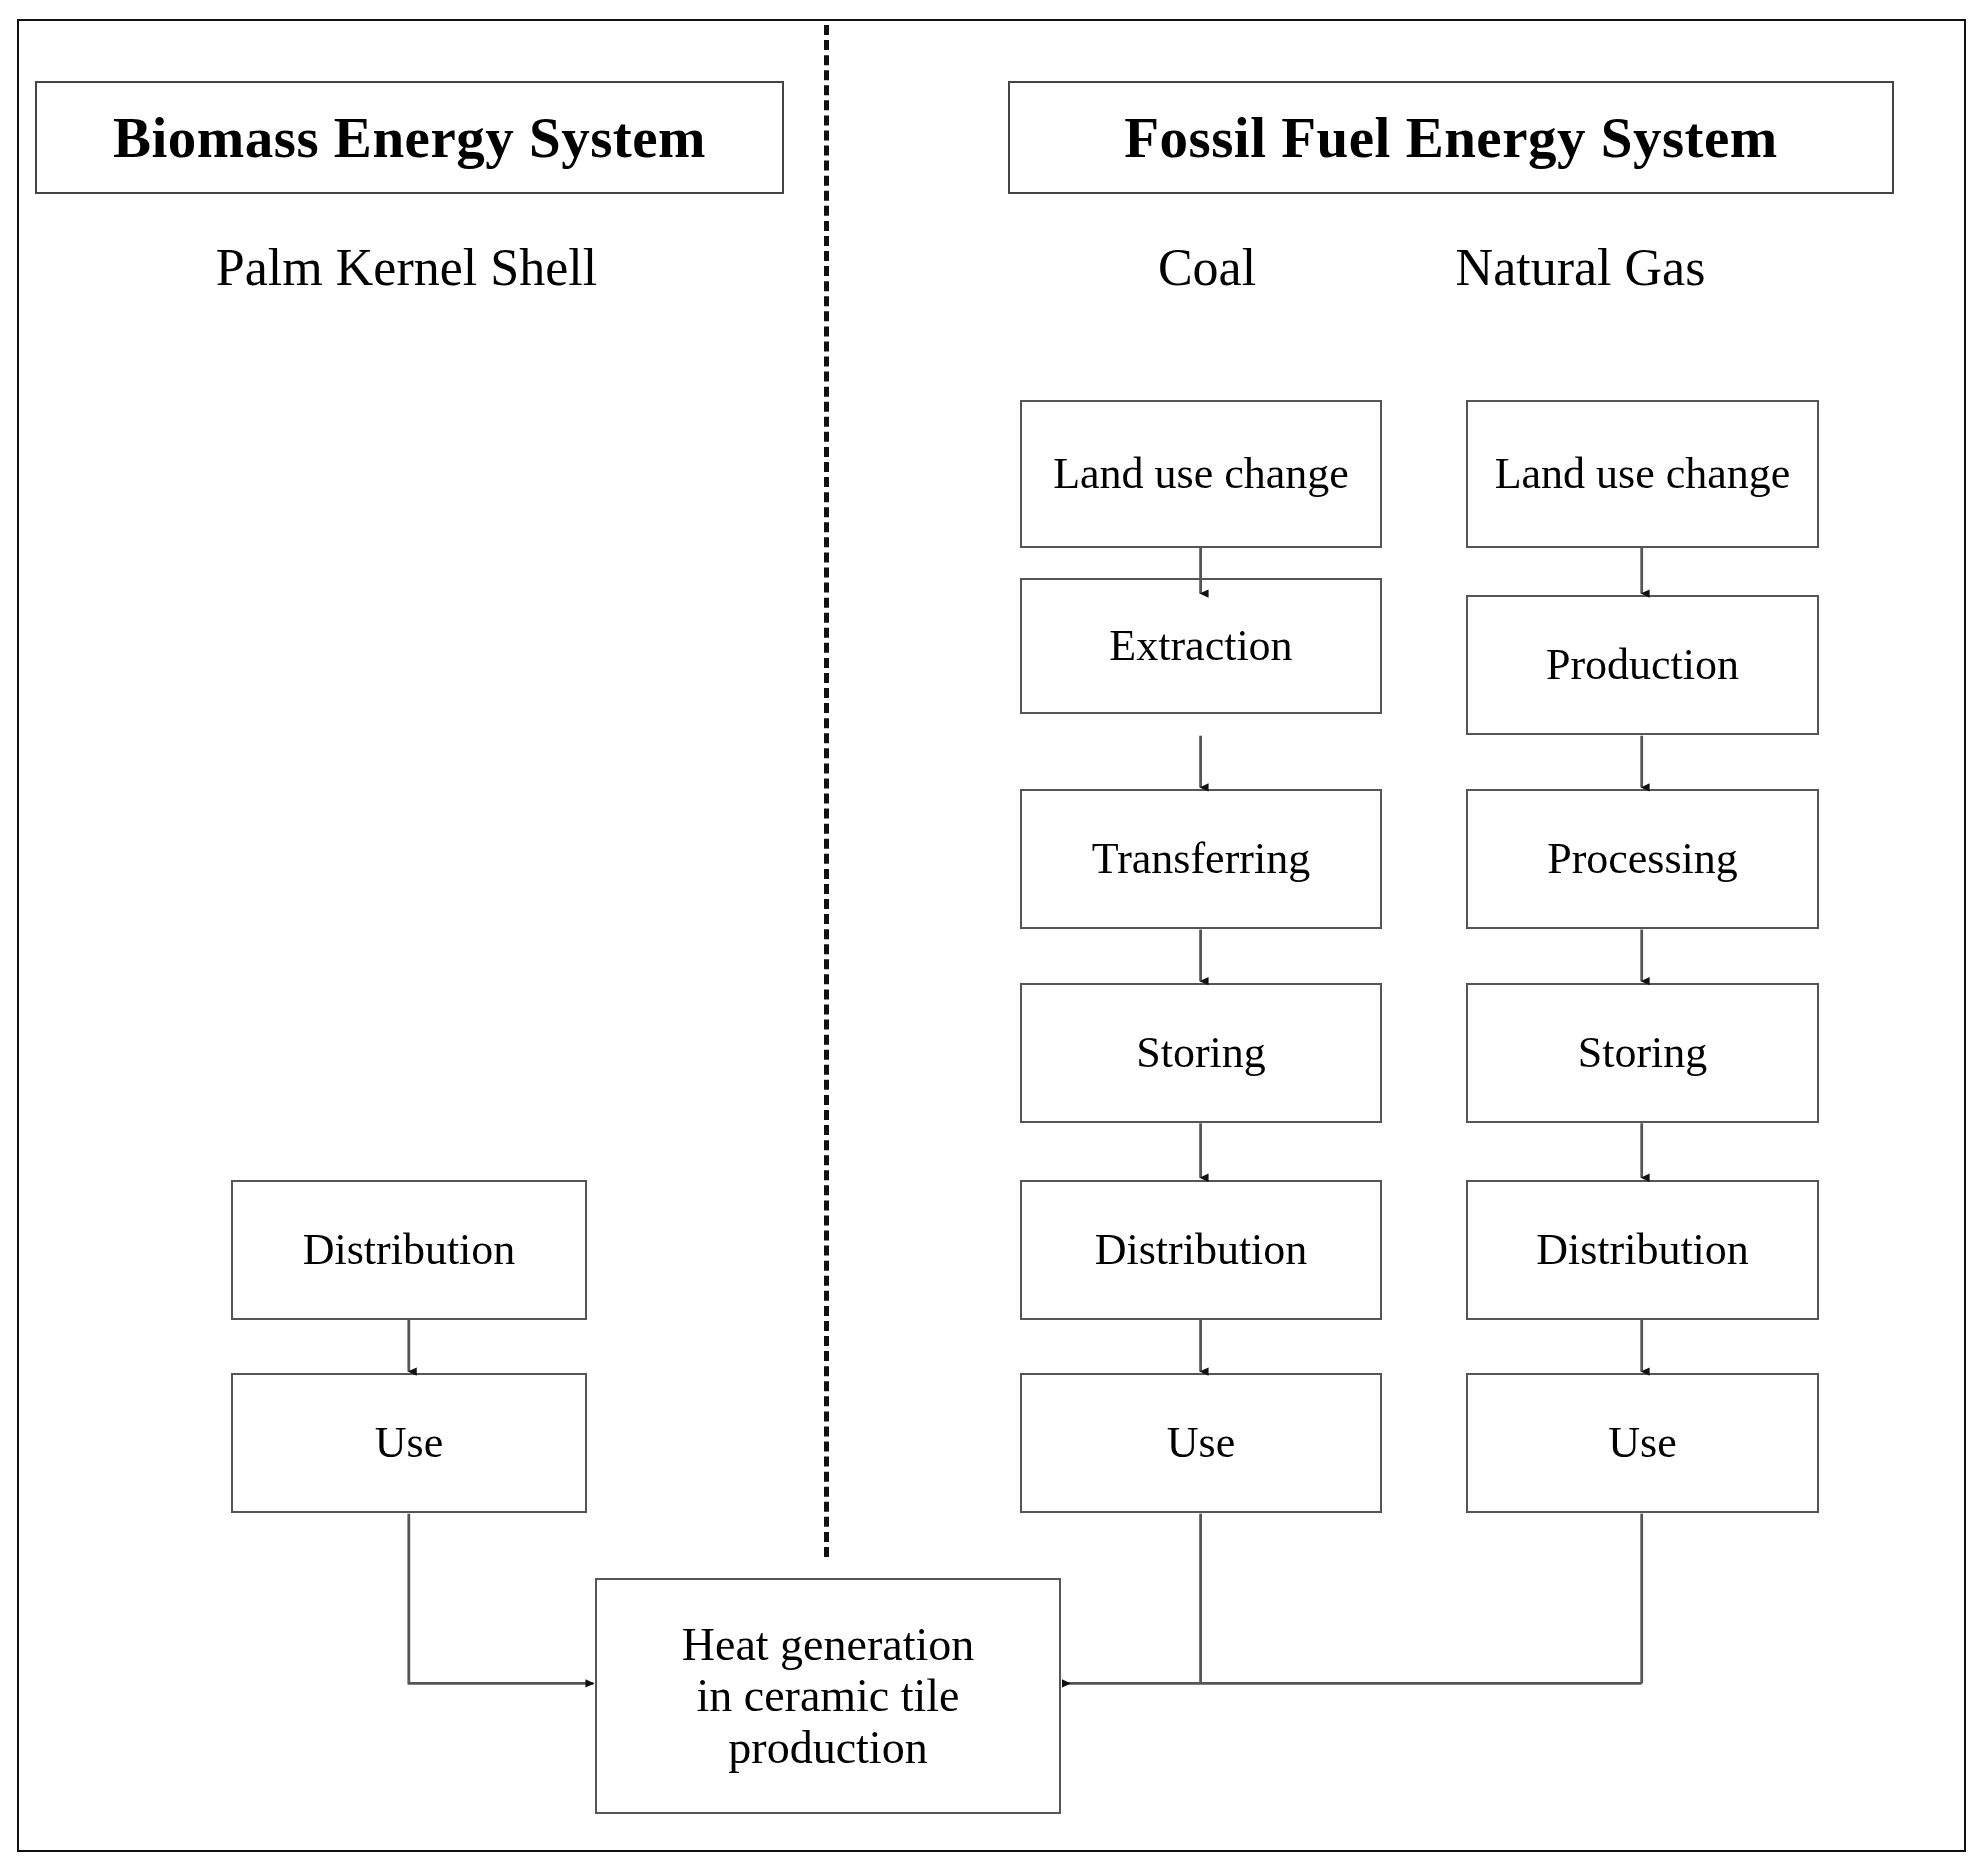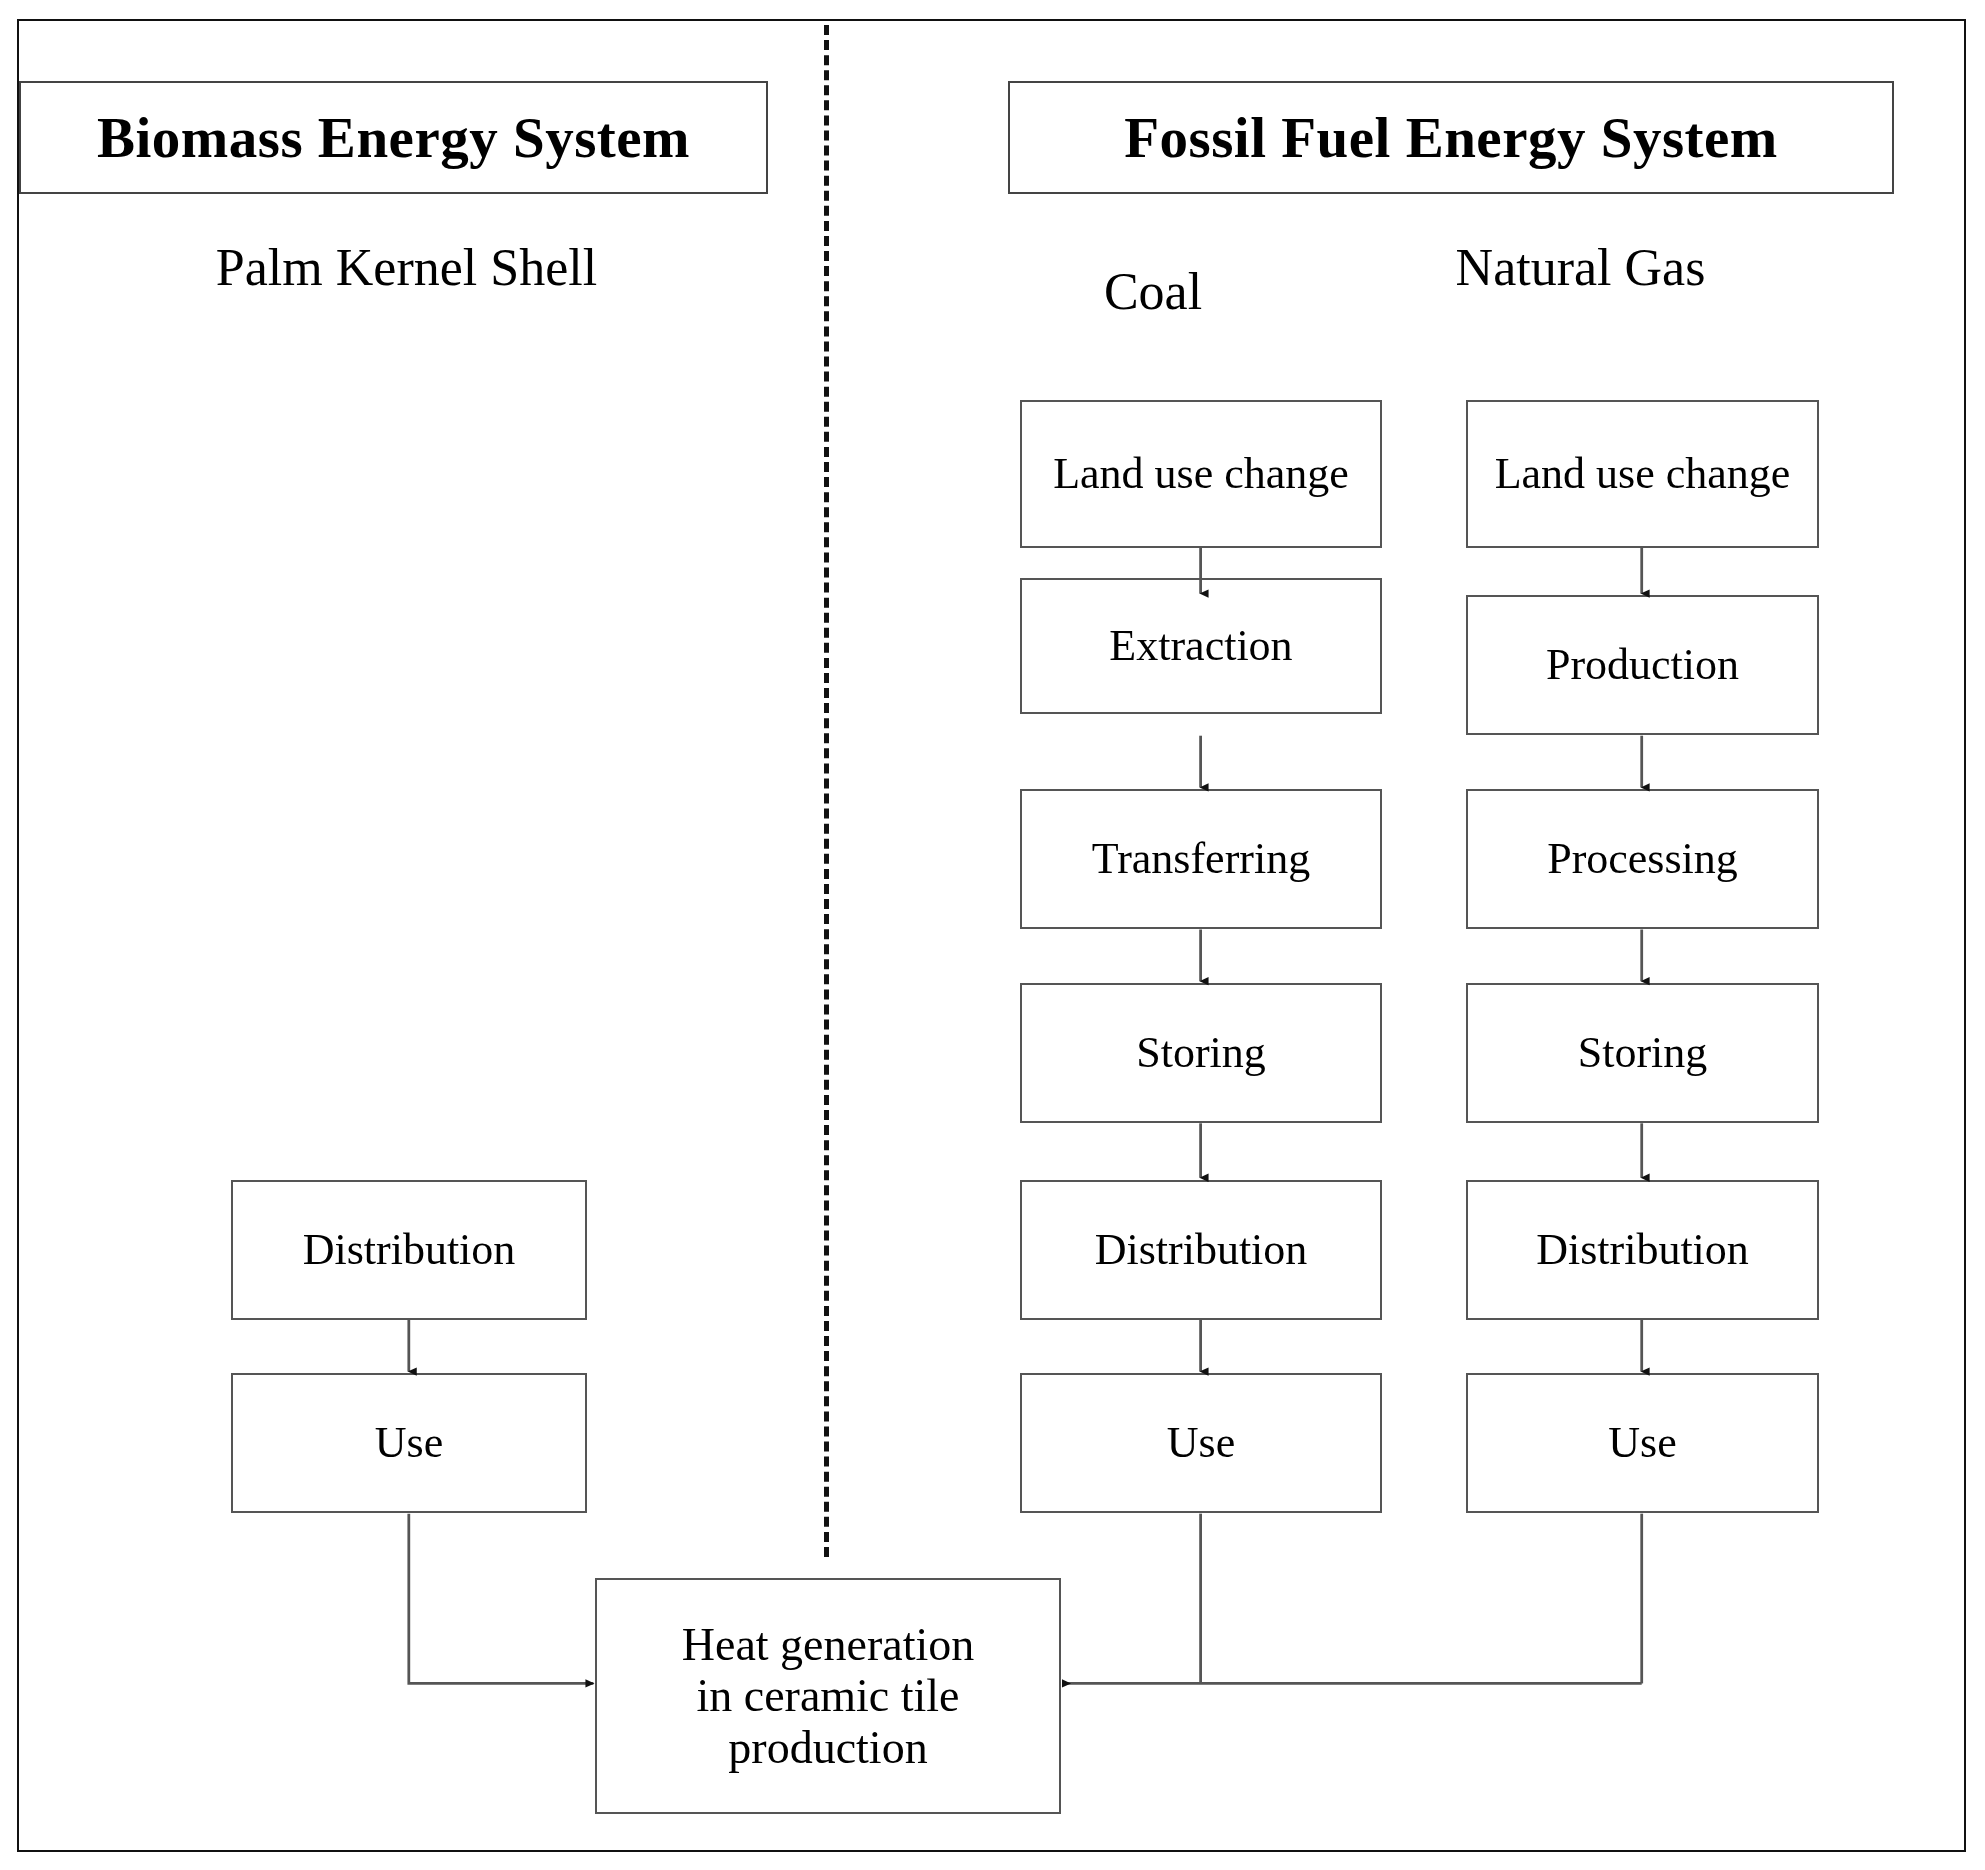--- a/index.html
+++ b/index.html
@@ -45,21 +45,21 @@
     box-sizing: border-box;
     display: flex;
     align-items: center;
     justify-content: center;
     font-weight: bold;
     color: #000000;
     background: #ffffff;
     letter-spacing: 0.5px;
   }
   #title-biomass {
-    left: 19px;
+    left: 35px;
     top: 81px;
     width: 749px;
     height: 113px;
     font-size: 57px;
   }
   #title-fossil {
     left: 1008px;
     top: 81px;
     width: 886px;
     height: 113px;
@@ -68,21 +68,21 @@
 
   
   .col-header {
     position: absolute;
     text-align: center;
     font-size: 52px;
     color: #000000;
     white-space: nowrap;
   }
   #hdr-pks   { left: 111px;  top: 238px; width: 591px; }
-  #hdr-coal  { left: 972px; top: 238px; width: 362px; margin-top: 24px; }
+  #hdr-coal  { left: 1026px; top: 238px; width: 362px; }
   #hdr-gas   { left: 1404px; top: 238px; width: 353px; }
 
   
   .node {
     position: absolute;
     border: 2.8px solid #555555;
     box-sizing: border-box;
     background: #ffffff;
     display: flex;
     align-items: center;

